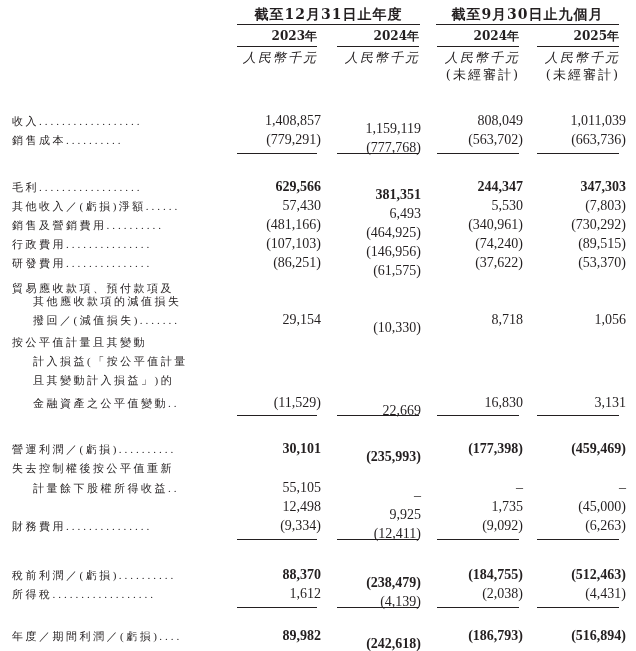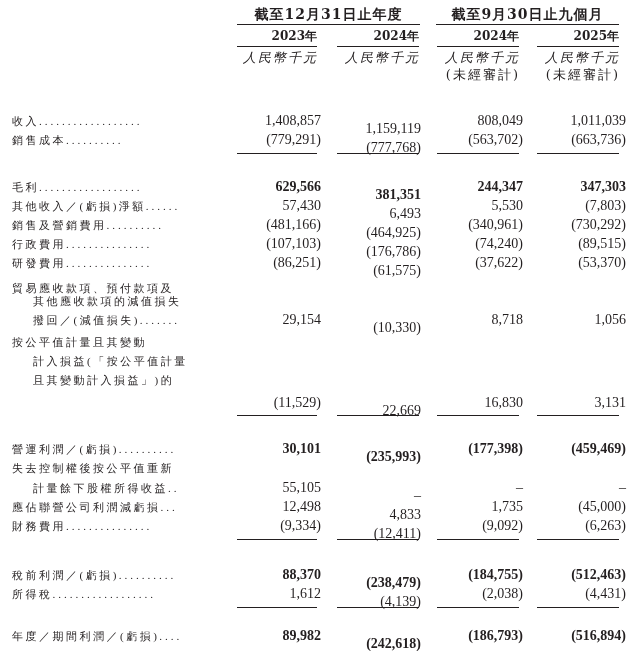--- a/index.html
+++ b/index.html
@@ -113,21 +113,21 @@
 <div class="row" style="top:216px;">
   <div class="lbl"><span>銷售及營銷費用</span><span class="dots">..........</span></div>
   <div class="val c0">(481,166)</div>
   <div class="val c1">(464,925)</div>
   <div class="val c2">(340,961)</div>
   <div class="val c3">(730,292)</div>
 </div>
 <div class="row" style="top:235px;">
   <div class="lbl"><span>行政費用</span><span class="dots">...............</span></div>
   <div class="val c0">(107,103)</div>
-  <div class="val c1">(176,786)</div>
+  <div class="val c1">(146,956)</div>
   <div class="val c2">(74,240)</div>
   <div class="val c3">(89,515)</div>
 </div>
 <div class="row" style="top:254px;padding-left:44px;">
   <div class="lbl"><span>研發費用</span><span class="dots">...............</span></div>
   <div class="val c0">(86,251)</div>
   <div class="val c1">(61,575)</div>
   <div class="val c2">(37,622)</div>
   <div class="val c3">(53,370)</div>
 </div>
@@ -147,20 +147,21 @@
 <div class="row" style="top:333px;">
   <div class="lbl"><span>按公平值計量且其變動</span></div>
 </div>
 <div class="row" style="top:352px;">
   <div class="lbl ind"><span>計入損益(「按公平值計量</span></div>
 </div>
 <div class="row" style="top:371px;">
   <div class="lbl ind"><span>且其變動計入損益」)的</span></div>
 </div>
 <div class="row" style="top:394px;">
+  <div class="lbl ind"><span>金融資產之公平值變動</span><span class="dots">..</span></div>
   <div class="val c0">(11,529)</div>
   <div class="val c1">22,669</div>
   <div class="val c2">16,830</div>
   <div class="val c3">3,131</div>
 </div>
 <div class="rule r0" style="top:415px;"></div>
 <div class="rule r1" style="top:415px;"></div>
 <div class="rule r2" style="top:415px;"></div>
 <div class="rule r3" style="top:415px;"></div>
 
@@ -175,23 +176,22 @@
   <div class="lbl"><span>失去控制權後按公平值重新</span></div>
 </div>
 <div class="row" style="top:479px;">
   <div class="lbl ind"><span>計量餘下股權所得收益</span><span class="dots">..</span></div>
   <div class="val c0">55,105</div>
   <div class="val c1">–</div>
   <div class="val c2">–</div>
   <div class="val c3">–</div>
 </div>
 <div class="row" style="top:498px;">
-  <div class="lbl"><span>應佔聯營公司利潤減虧損</span><span class="dots">...</span></div>
   <div class="val c0">12,498</div>
-  <div class="val c1">4,833</div>
+  <div class="val c1">9,925</div>
   <div class="val c2">1,735</div>
   <div class="val c3">(45,000)</div>
 </div>
 <div class="row" style="top:517px;">
   <div class="lbl"><span>財務費用</span><span class="dots">...............</span></div>
   <div class="val c0">(9,334)</div>
   <div class="val c1">(12,411)</div>
   <div class="val c2">(9,092)</div>
   <div class="val c3">(6,263)</div>
 </div>

